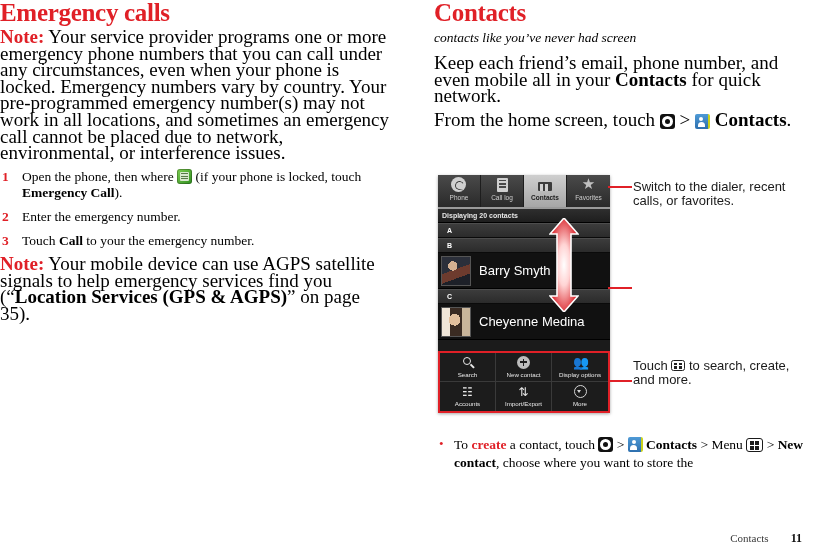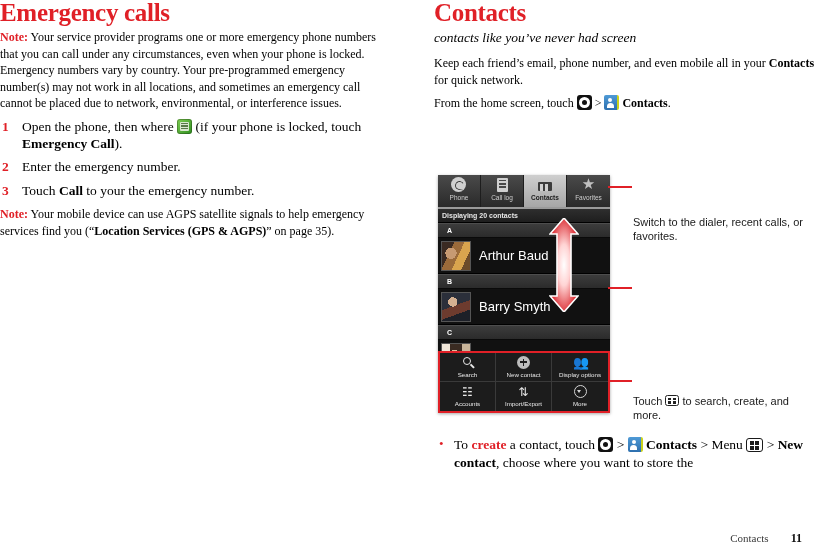--- a/index.html
+++ b/index.html
@@ -53,21 +53,21 @@
     margin: 18px 0 3px 0;
     letter-spacing: -0.2px;
   }
   .tagline {
     font-style: italic;
     font-size: 13.5px;
     line-height: 17px;
     margin: 0 0 9px 0;
   }
   p.body {
-    font-size: 12px;
+    font-size: 19px;
     line-height: 16.6px;
     margin: 0 0 7px 0;
   }
   .note-label {
     color: #e02027;
     font-weight: bold;
   }
   b { font-weight: bold; }
 
   
@@ -479,24 +479,23 @@
     top: 218px;
     width: 30px;
     height: 94px;
     pointer-events: none;
   }
 
   
   .callout {
     position: absolute;
     font-family: "Liberation Sans", sans-serif;
-    font-size: 11px;
+    font-size: 13px;
     line-height: 13.5px;
     color: #1a1a1a;
-    margin-top: 36px;
   }
   .leader {
     position: absolute;
     background: #e02027;
     height: 1.6px;
   }
 
   
   .footer {
     position: absolute;
@@ -596,24 +595,20 @@
           <span class="star-glyph">★</span>
         </div>
         <div class="tlabel">Favorites</div>
       </div>
 
     </div>
 
     <div class="displaying">Displaying 20 contacts</div>
 
     <div class="alpha">A</div>
-    <div class="contact-row">
-      <div class="avatar av1"></div>
-      <div class="cname">Arthur Baud</div>
-    </div>
 
     <div class="alpha">B</div>
     <div class="contact-row">
       <div class="avatar av2"></div>
       <div class="cname">Barry Smyth</div>
     </div>
 
     <div class="alpha">C</div>
     <div class="contact-row">
       <div class="avatar av3"></div>

